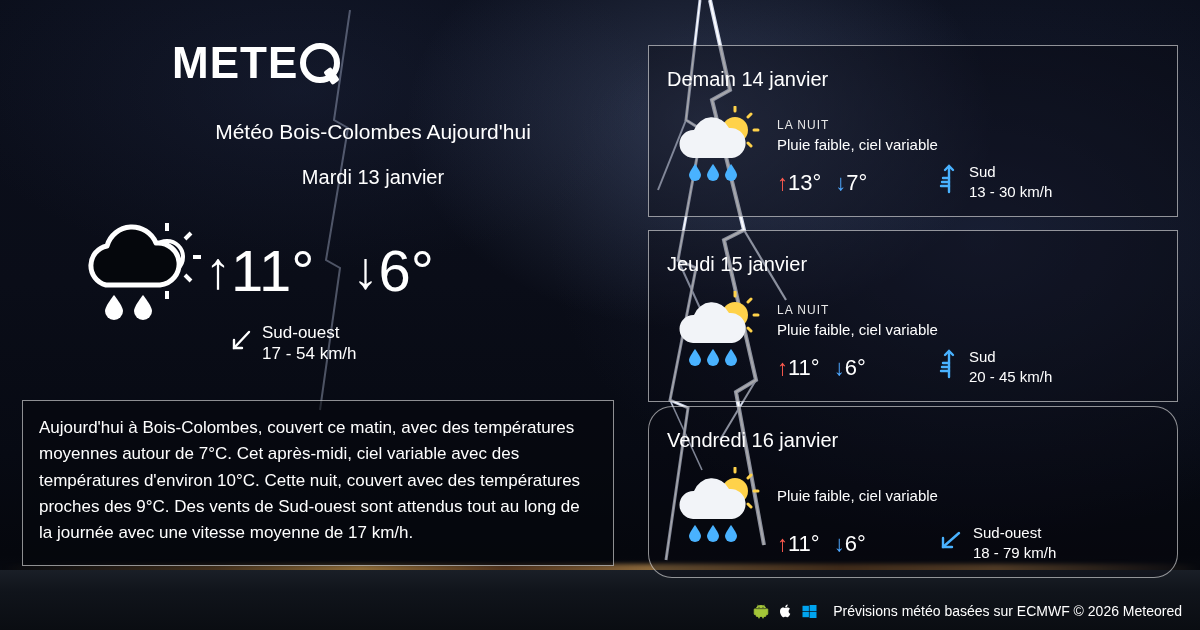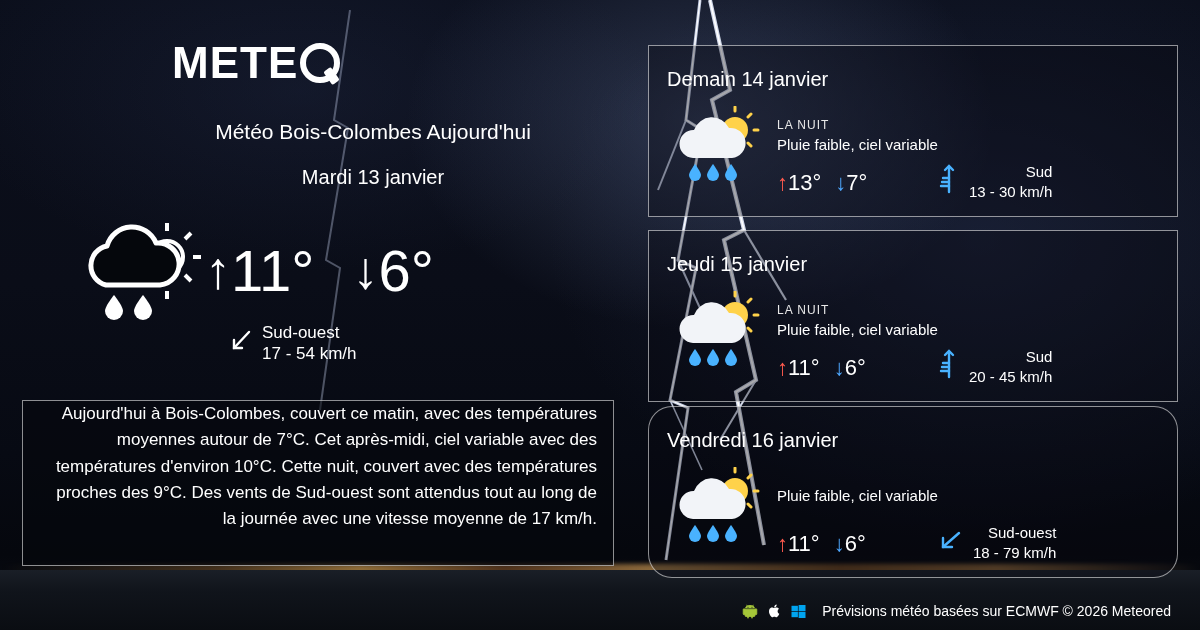--- a/index.html
+++ b/index.html
@@ -33,21 +33,20 @@
     filter:blur(2px);
   }
   .bolt{position:absolute;transform-origin:top center;}
   .bolt svg{display:block;}
   
   .panel{
     position:absolute;
     border:1px solid rgba(255,255,255,0.55);
     background:rgba(8,10,16,0.35);
     box-sizing:border-box;
-    text-align:right;
   }
   
   #logo{
     position:absolute;left:172px;top:38px;
     font-size:44px;font-weight:bold;letter-spacing:1px;
     color:#ffffff;
     display:flex;align-items:center;
   }
   #logo .lg-o{
     display:inline-block;width:40px;height:40px;border-radius:50%;
@@ -79,21 +78,21 @@
   #today-temps .arrow{font-size:52px;}
   #today-temps .gap{display:inline-block;width:38px;}
   #today-wind{
     position:absolute;left:228px;top:322px;
     display:flex;align-items:center;gap:8px;font-size:17px;line-height:1.25;
   }
   #today-wind .wtxt span{display:block;}
   
   #desc{
     left:22px;top:400px;width:592px;height:166px;
-    padding:0 16px;font-size:17px;line-height:1.55;
+    padding:14px 16px;font-size:17px;line-height:1.55;
     background:rgba(5,7,12,0.55);
   }
   
   .day{
     left:648px;width:530px;height:172px;
     padding:0;
   }
   #day1{top:45px;}
   #day2{top:230px;}
   #day3{top:406px;border-radius:24px;}
@@ -117,21 +116,21 @@
   .down{color:#4ea8ff;font-weight:bold;}
   .day .dwind{
     position:absolute;left:288px;top:116px;display:flex;align-items:center;gap:10px;
     font-size:15px;line-height:1.3;
   }
   .day .dwind .wtxt span{display:block;white-space:nowrap;}
   
   #footer{
     position:absolute;left:0;right:0;bottom:0;height:38px;
     display:flex;align-items:center;justify-content:flex-end;
-    padding-right:29px;gap:10px;font-size:14px;color:#ffffff;
+    padding-right:18px;gap:10px;font-size:14px;color:#ffffff;
   }
   #stores{display:flex;align-items:center;gap:9px;margin-right:6px;}
   #stores svg{display:block;}
   .wind-barb{flex:0 0 auto;}
 </style>
 </head>
 <body>
 
 <div id="bg">
 

